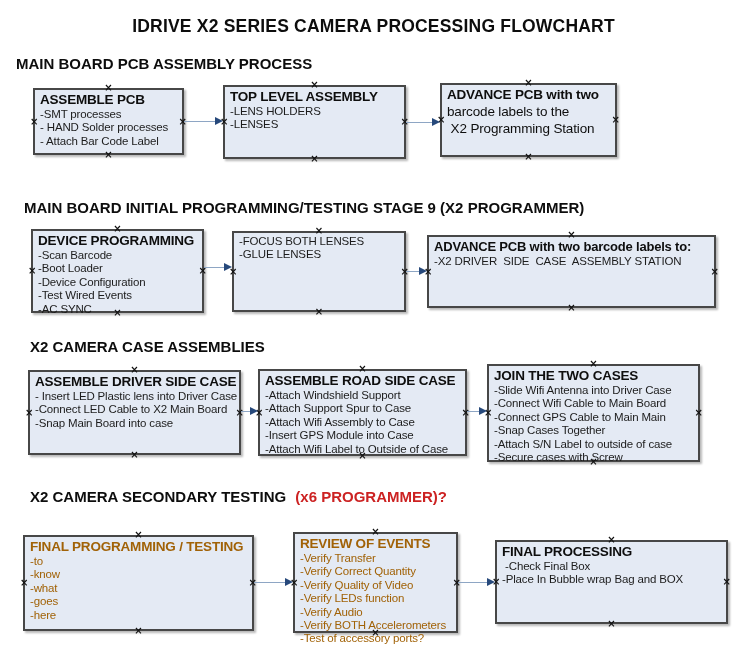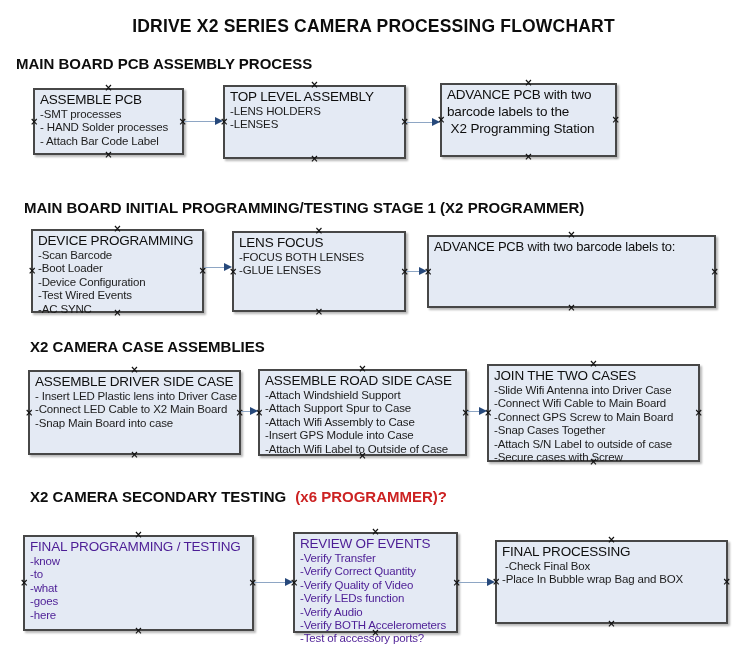--- a/index.html
+++ b/index.html
@@ -20,29 +20,29 @@
   #h3 { left:30px; top:488px; }
   .red { color:#cc2222; }
   #h3 .red { margin-left:5px; }
 
   .fc-box {
     position:absolute; background:#e4eaf4; border:2px solid #474747;
     box-shadow:2px 2px 2px rgba(0,0,0,0.28);
     padding:2px 4px 0 5px; box-sizing:border-box;
   }
   .fc-title {
-    font-weight:normal; font-size:13.5px; color:#0e0e0e; line-height:16px;
+    font-weight:bold; font-size:13.5px; color:#0e0e0e; line-height:16px;
     letter-spacing:-0.2px; white-space:pre;
   }
   .fc-item {
     font-size:11.5px; color:#1c1c1c; line-height:13.4px;
     letter-spacing:-0.15px; white-space:pre;
   }
   .bold-items .fc-item { font-weight:normal; font-size:13.5px; line-height:17px; color:#0e0e0e; }
-  .red-box .fc-title, .red-box .fc-item { color:#4c1d95; }
+  .red-box .fc-title, .red-box .fc-item { color:#a16207; }
 
   
   #b00 { left:33px;  top:88px;  width:151px; height:67px; }
   #b01 { left:223px; top:85px;  width:183px; height:74px; }
   #b02 { left:440px; top:83px;  width:177px; height:74px; }
   #b10 { left:31px;  top:229px; width:173px; height:84px; }
   #b11 { left:232px; top:231px; width:174px; height:81px; }
   #b12 { left:427px; top:235px; width:289px; height:73px; }
   #b12 .fc-title { font-size:13px; }
   #b20 { left:28px;  top:370px; width:213px; height:85px; }
@@ -78,21 +78,21 @@
   .cp-r { right:-5px; top:50%;  transform:translateY(-55%); }
 </style>
 </head>
 <body>
 
 <div class="canvas">
 
   <div class="page-title">IDRIVE X2  SERIES CAMERA PROCESSING FLOWCHART</div>
 
   <div class="sec-h" id="h0">MAIN BOARD PCB ASSEMBLY PROCESS</div>
-  <div class="sec-h" id="h1">MAIN BOARD INITIAL PROGRAMMING/TESTING STAGE 1 (X2 PROGRAMMER)</div>
+  <div class="sec-h" id="h1">MAIN BOARD INITIAL PROGRAMMING/TESTING STAGE 9 (X2 PROGRAMMER)</div>
   <div class="sec-h" id="h2">X2 CAMERA CASE ASSEMBLIES</div>
   <div class="sec-h" id="h3"><span>X2 CAMERA SECONDARY TESTING </span><span class="red">(x6 PROGRAMMER)?</span></div>
 
   <div class="fc-box" id="b00">
     <div class="fc-title">ASSEMBLE PCB</div>
     <div class="fc-item">-SMT processes</div>
     <div class="fc-item">- HAND Solder processes</div>
     <div class="fc-item">- Attach Bar Code Label</div>
   <span class="cp cp-t">×</span>
       <span class="cp cp-b">×</span>
@@ -124,30 +124,30 @@
     <div class="fc-item">-Boot Loader</div>
     <div class="fc-item">-Device Configuration</div>
     <div class="fc-item">-Test Wired Events</div>
     <div class="fc-item">-AC SYNC</div>
   <span class="cp cp-t">×</span>
       <span class="cp cp-b">×</span>
       <span class="cp cp-l">×</span>
       <span class="cp cp-r">×</span>
     </div>
   <div class="fc-box" id="b11">
-    <div class="fc-title">LENS FOCUS</div>
     <div class="fc-item">-FOCUS BOTH LENSES</div>
     <div class="fc-item">-GLUE LENSES</div>
   <span class="cp cp-t">×</span>
       <span class="cp cp-b">×</span>
       <span class="cp cp-l">×</span>
       <span class="cp cp-r">×</span>
     </div>
   <div class="fc-box" id="b12">
     <div class="fc-title">ADVANCE PCB with two barcode labels to:</div>
+    <div class="fc-item">-X2 DRIVER  SIDE  CASE  ASSEMBLY STATION</div>
   <span class="cp cp-t">×</span>
       <span class="cp cp-b">×</span>
       <span class="cp cp-l">×</span>
       <span class="cp cp-r">×</span>
     </div>
 
   <div class="fc-box" id="b20">
     <div class="fc-title">ASSEMBLE DRIVER SIDE CASE</div>
     <div class="fc-item">- Insert LED Plastic lens into Driver Case</div>
     <div class="fc-item">-Connect LED Cable to X2 Main Board</div>
@@ -166,34 +166,34 @@
     <div class="fc-item">-Attach Wifi Label to Outside of Case</div>
   <span class="cp cp-t">×</span>
       <span class="cp cp-b">×</span>
       <span class="cp cp-l">×</span>
       <span class="cp cp-r">×</span>
     </div>
   <div class="fc-box" id="b22">
     <div class="fc-title">JOIN THE TWO CASES</div>
     <div class="fc-item">-Slide Wifi Antenna into Driver Case</div>
     <div class="fc-item">-Connect Wifi Cable to Main Board</div>
-    <div class="fc-item">-Connect GPS Screw to Main Board</div>
+    <div class="fc-item">-Connect GPS Cable to Main Main</div>
     <div class="fc-item">-Snap Cases Together</div>
     <div class="fc-item">-Attach S/N Label to outside of case</div>
     <div class="fc-item">-Secure cases with Screw</div>
   <span class="cp cp-t">×</span>
       <span class="cp cp-b">×</span>
       <span class="cp cp-l">×</span>
       <span class="cp cp-r">×</span>
     </div>
 
   <div class="fc-box red-box" id="b30">
     <div class="fc-title">FINAL PROGRAMMING / TESTING</div>
+    <div class="fc-item">-to</div>
     <div class="fc-item">-know</div>
-    <div class="fc-item">-to</div>
     <div class="fc-item">-what</div>
     <div class="fc-item">-goes</div>
     <div class="fc-item">-here</div>
   <span class="cp cp-t">×</span>
       <span class="cp cp-b">×</span>
       <span class="cp cp-l">×</span>
       <span class="cp cp-r">×</span>
     </div>
   <div class="fc-box red-box" id="b31">
     <div class="fc-title">REVIEW OF EVENTS</div>

